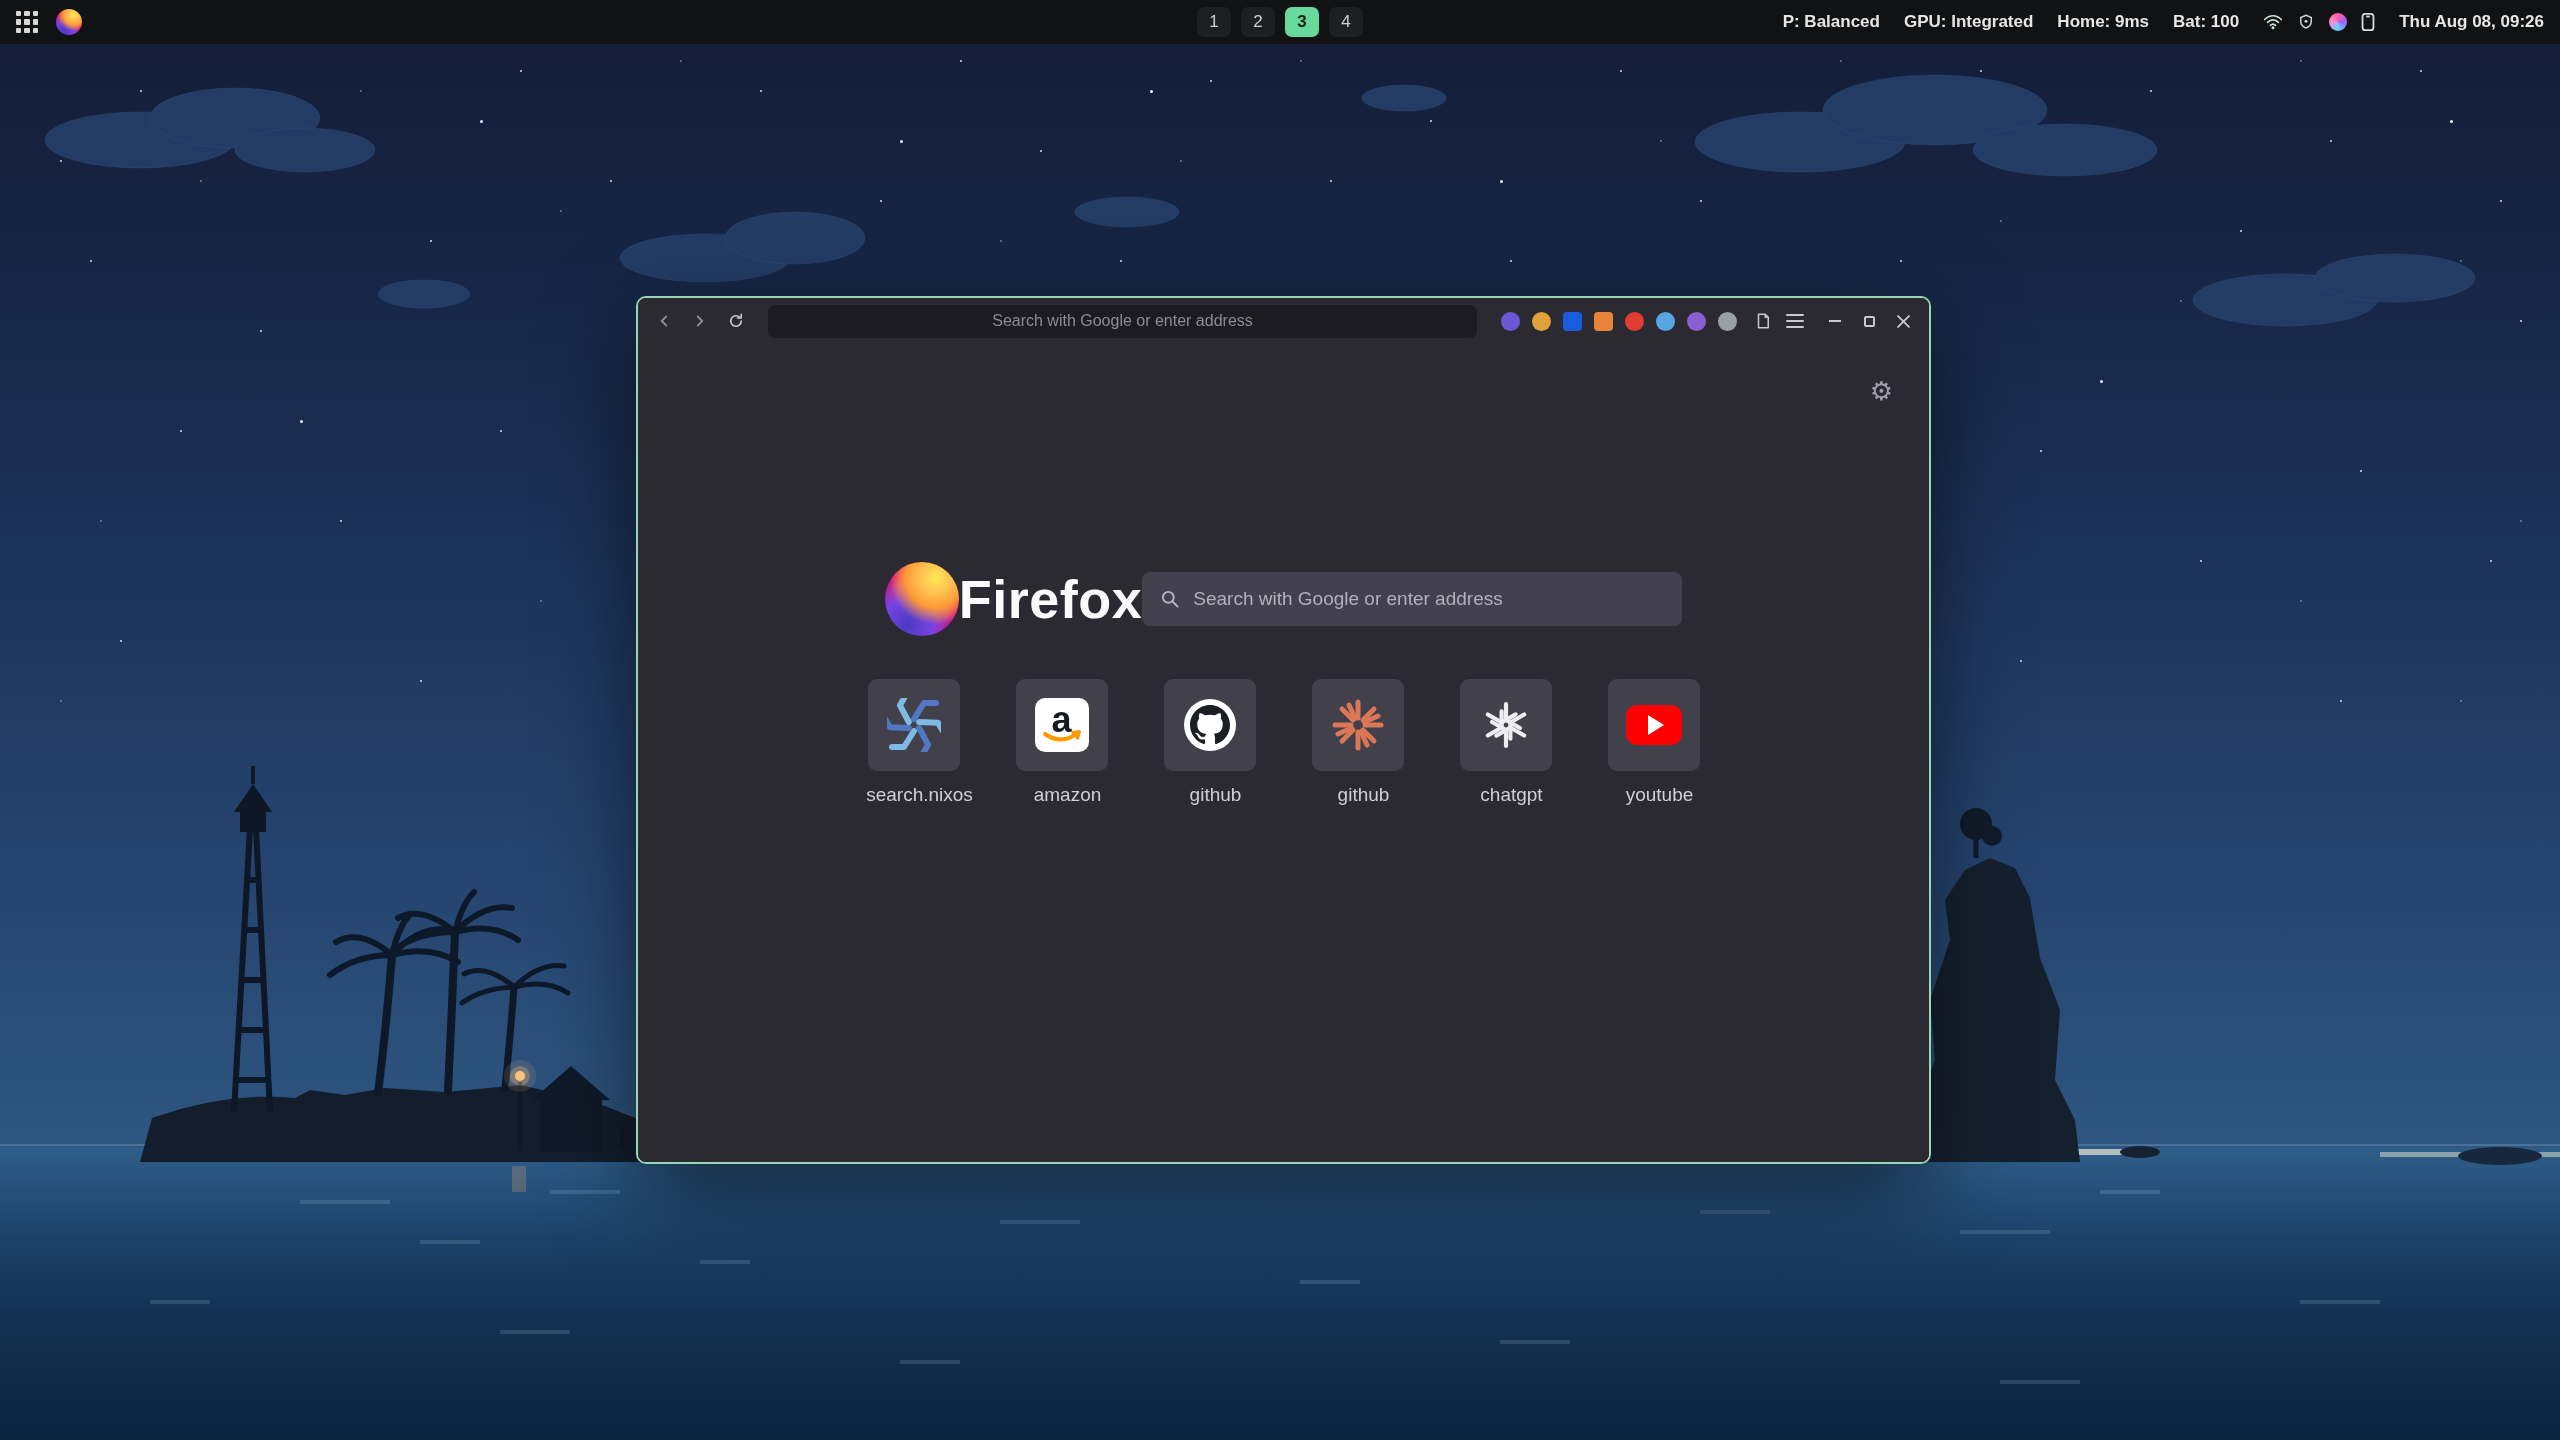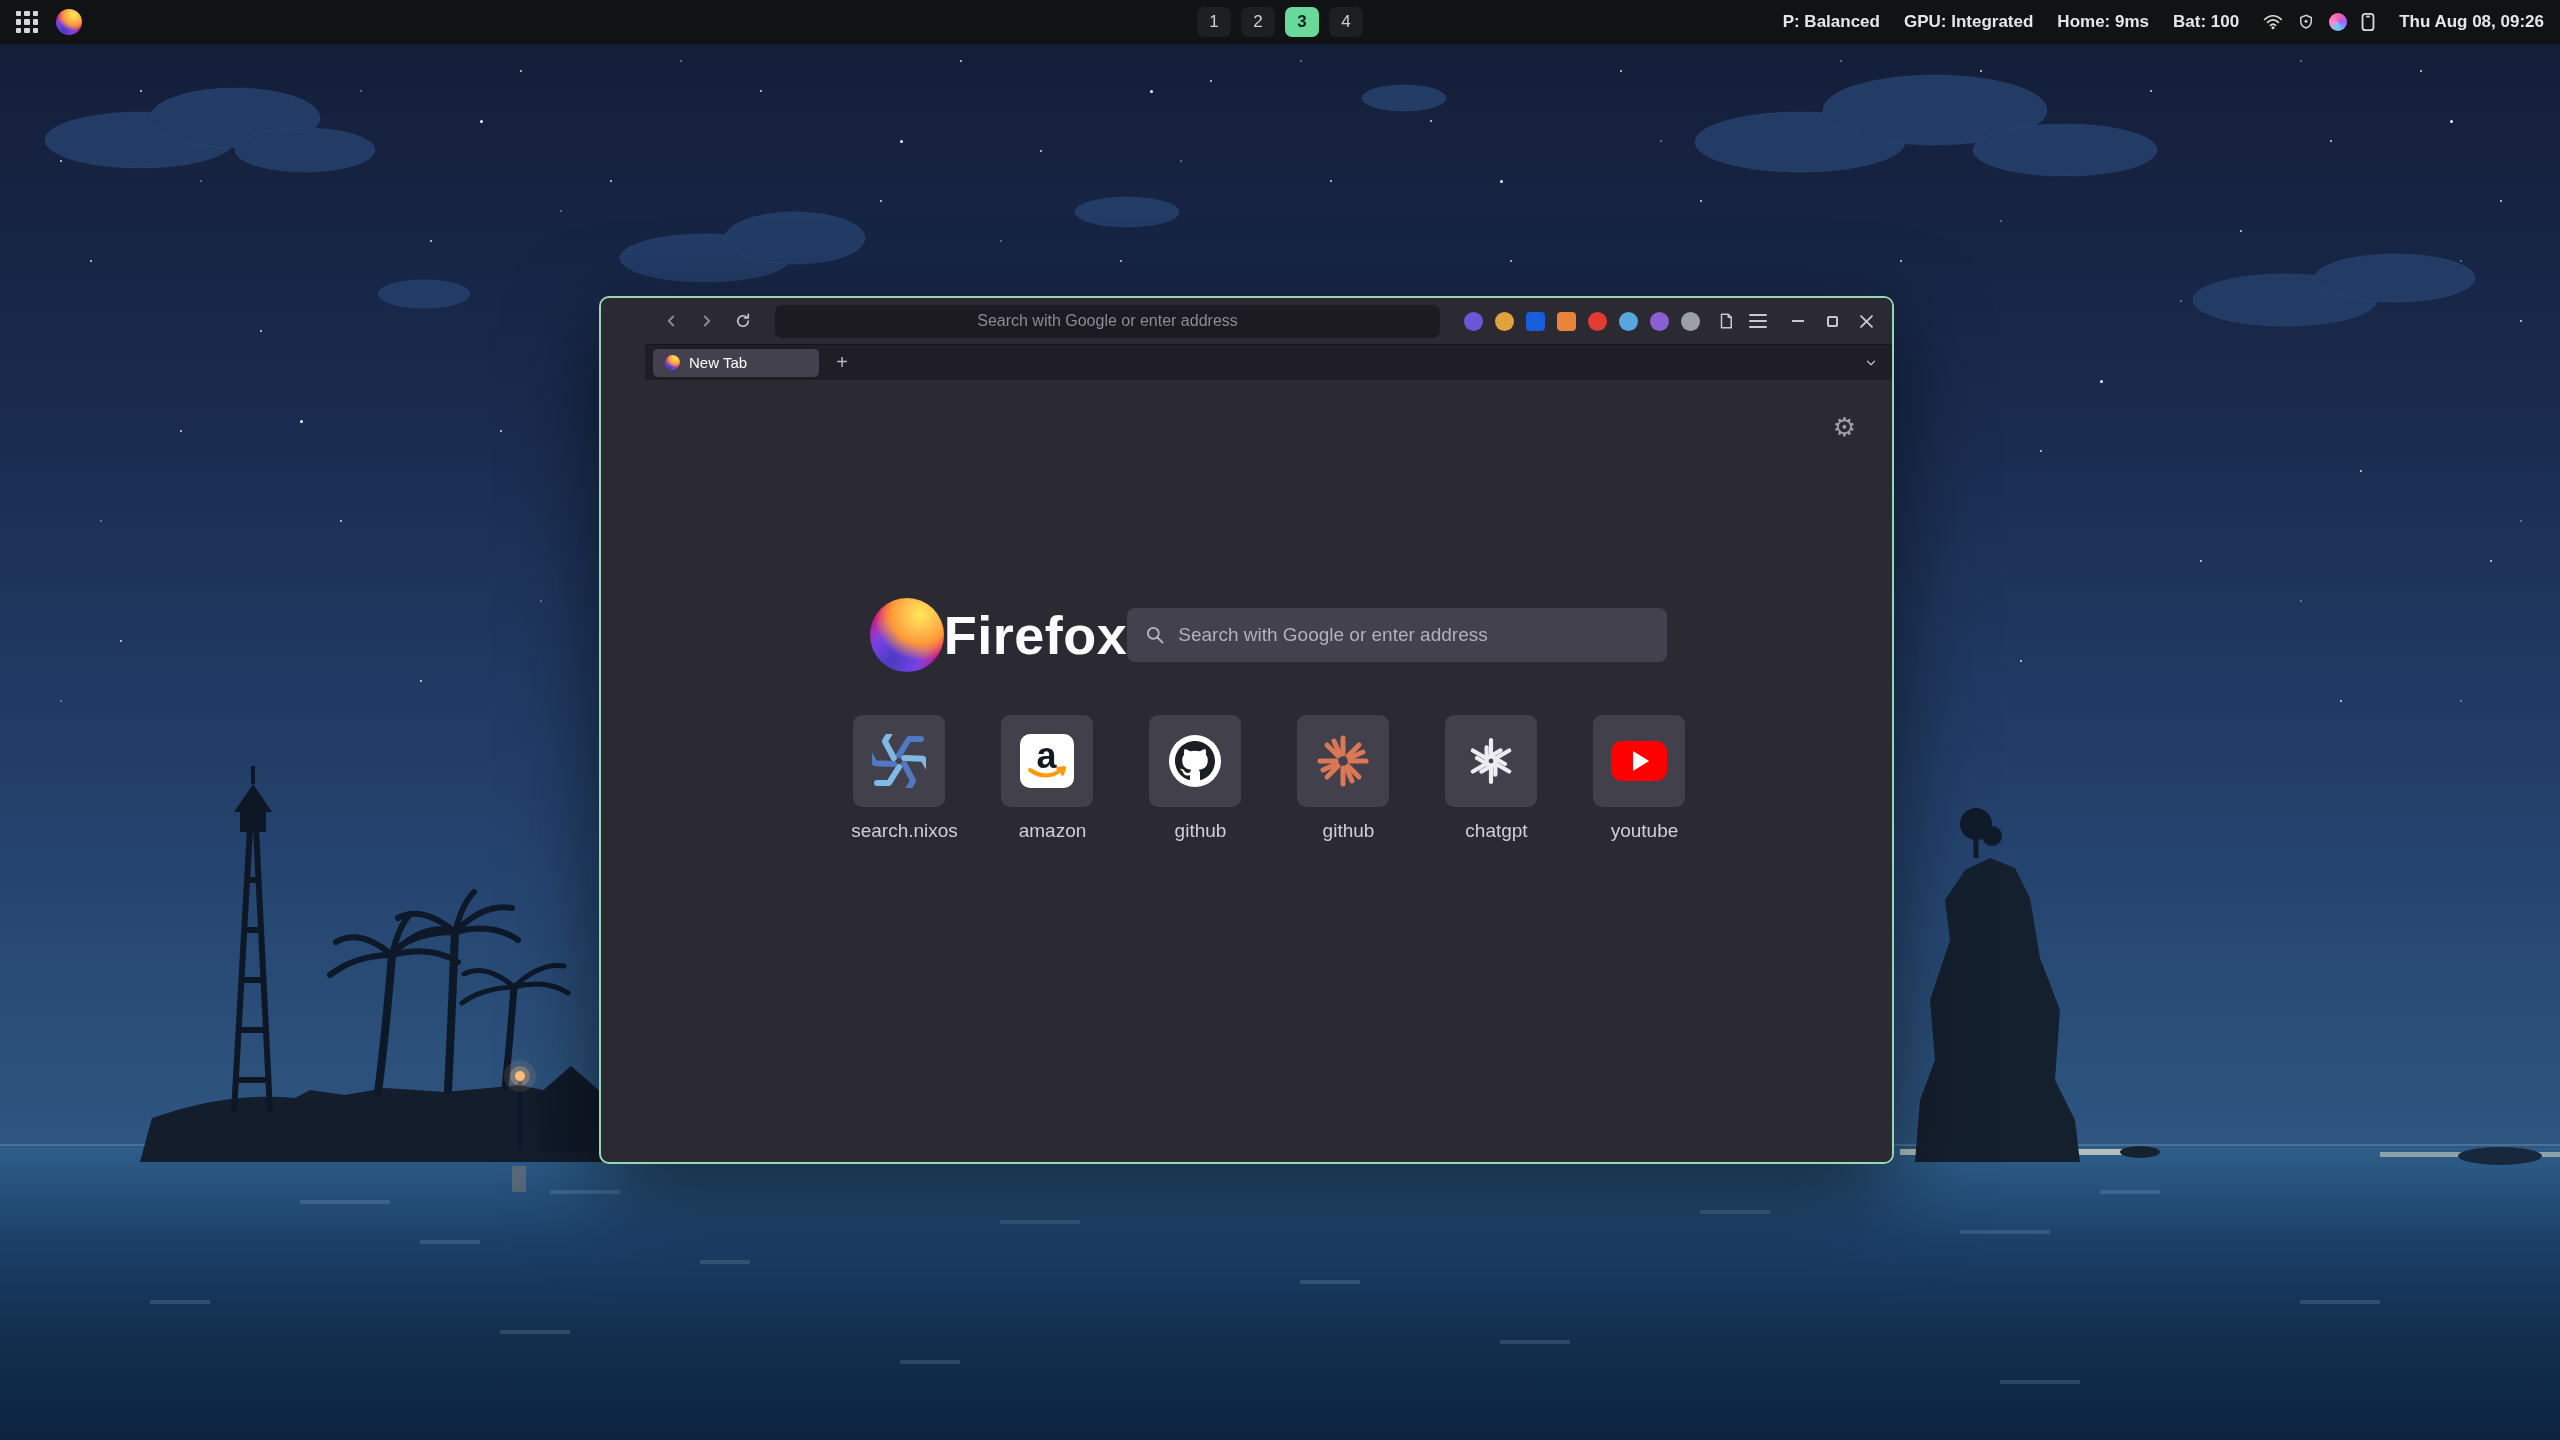--- a/index.html
+++ b/index.html
@@ -52,23 +52,23 @@
   .ws { min-width:34px; height:30px; padding:0 6px; border-radius:7px; background:#1e1f22; color:#cfcfcf;
         display:flex; align-items:center; justify-content:center; cursor:pointer; }
   .ws.active { background:#69d89b; color:#10221a; font-weight:bold; }
   .tb-right { margin-left:auto; display:flex; align-items:center; gap:24px; }
   .tb-mod { white-space:nowrap;font-weight:bold; }
   .tb-icons { display:flex; align-items:center; gap:14px; }
   .swirl-icon { width:18px; height:18px; border-radius:50%;
         background:conic-gradient(#ff5fa2,#a05fff,#5fd0ff,#ff8ad0,#ff5fa2); }
 
   
-  .window { position:absolute; left:599px; top:296px; width:1295px; height:868px;
+  .window { position:absolute; left:636px; top:296px; width:1295px; height:868px;
             background:#2b2a33; border:2px solid #97d7b4; border-radius:10px;
-            box-shadow:0 30px 90px rgba(0,0,0,.55); display:flex; flex-direction:column; overflow:hidden; z-index:10;padding-left:44px; }
+            box-shadow:0 30px 90px rgba(0,0,0,.55); display:flex; flex-direction:column; overflow:hidden; z-index:10; }
   .toolbar { height:46px; display:flex; align-items:center; padding:0 10px; gap:4px; background:#2b2a33; flex:0 0 auto; }
   .navbtn { width:32px; height:32px; display:flex; align-items:center; justify-content:center; border-radius:6px; cursor:pointer; }
   .urlbar { flex:1; max-width:720px; height:33px; margin:0 12px; background:#1c1b22; border-radius:7px;
             display:flex; align-items:center; padding:0 12px; }
   .urlbar input { width:100%; border:0; outline:0; background:transparent; color:#fbfbfe;
                   font-size:16px; text-align:center; font-family:"Liberation Sans",sans-serif; }
   .urlbar input::placeholder { color:#8c8b96; }
   .ext-icons { display:flex; align-items:center; gap:12px; margin:0 8px; }
   .ext { width:19px; height:19px; border-radius:50%; cursor:pointer; }
   .ext.square { border-radius:4px; }
@@ -317,32 +317,20 @@
             <i></i>
           </span>
         <span class="wc">
           <svg width="13" height="13" viewBox="0 0 12 12">
               <path d="M1 1 L11 11 M11 1 L1 11" stroke="#c9c8d1" stroke-width="1.7" stroke-linecap="round"></path>
             </svg>
         </span>
       </div>
     </div>
 
-    <div class="tabstrip">
-      <div class="tab">
-        <span class="favicon ff-gradient"></span>
-        <span>New Tab</span>
-      </div>
-      <div class="newtab-btn">+</div>
-      <div class="alltabs-btn">
-        <svg width="14" height="14" viewBox="0 0 24 24">
-            <polyline points="6,9 12,15 18,9" fill="none" stroke="#b9b8c1" stroke-width="2.4" stroke-linecap="round" stroke-linejoin="round"></polyline>
-          </svg>
-      </div>
-    </div>
 
     <div class="content">
       <div class="gear-btn">⚙</div>
 
       <div class="hero">
         <div class="logo-orb ff-gradient"></div>
         <div class="brand">Firefox</div>
         <div class="nt-search">
           <svg width="20" height="20" viewBox="0 0 24 24">
             <circle cx="10" cy="10" r="6.5" fill="none" stroke="#b6b5c0" stroke-width="2.2"></circle>

